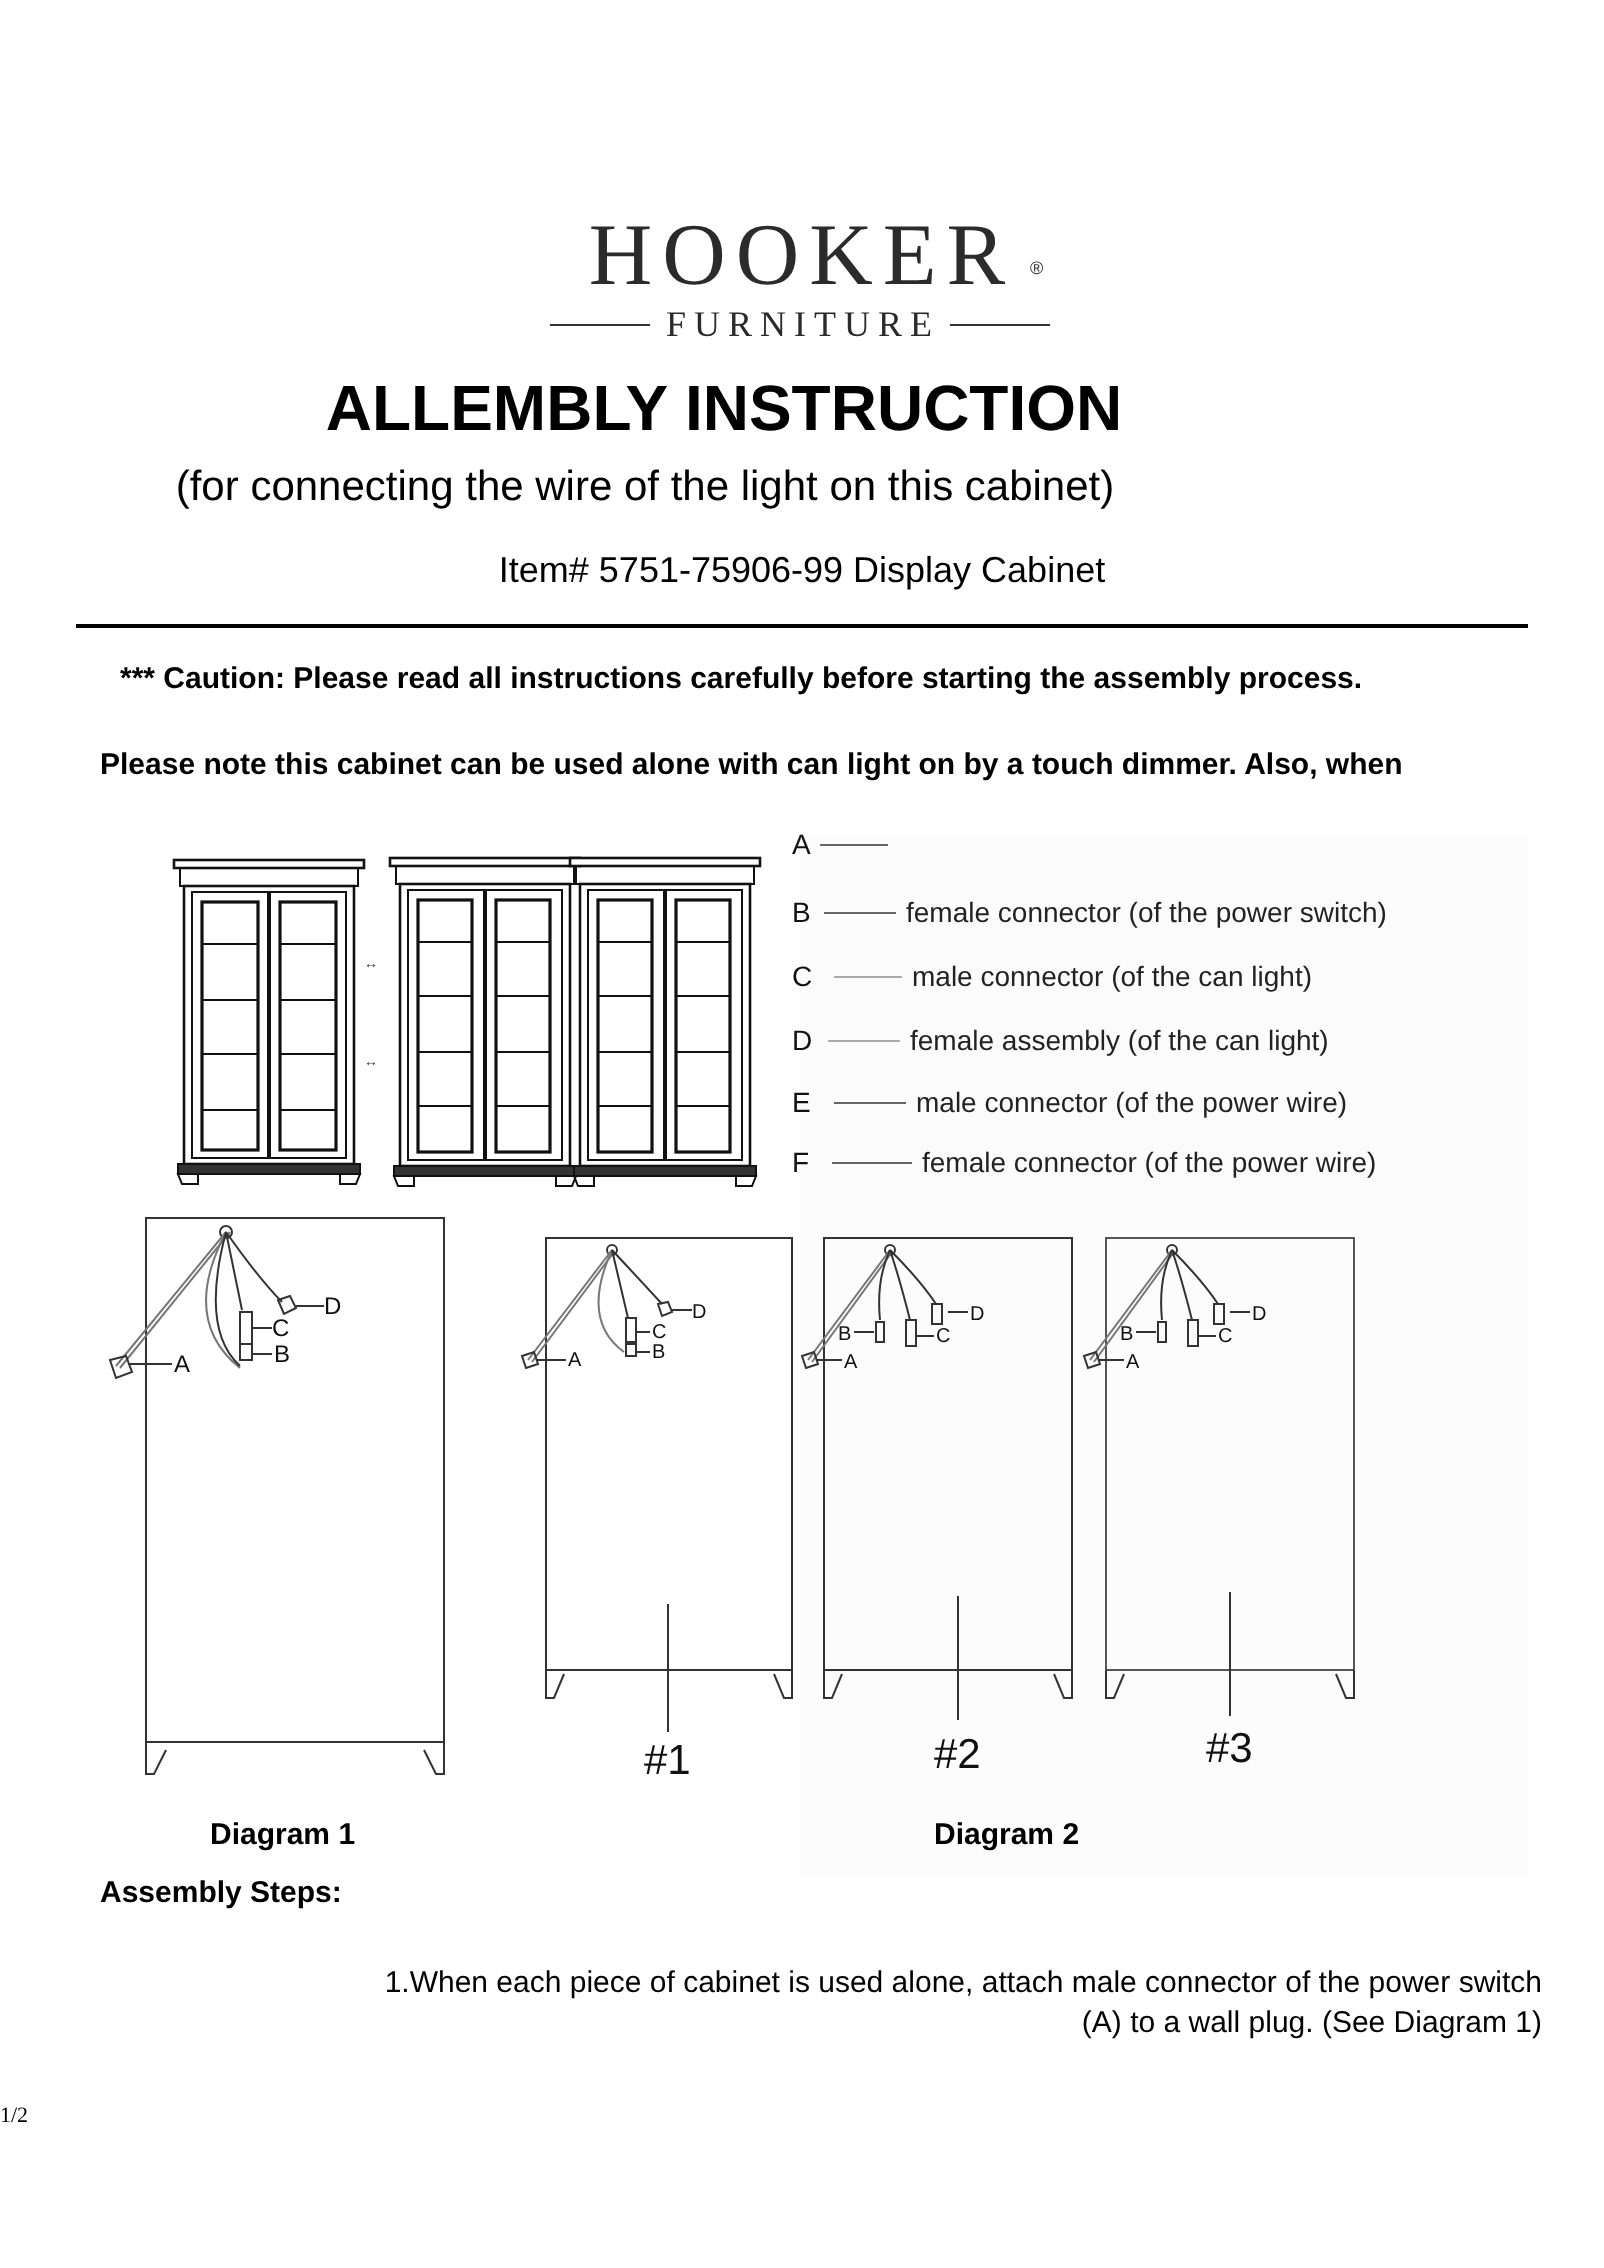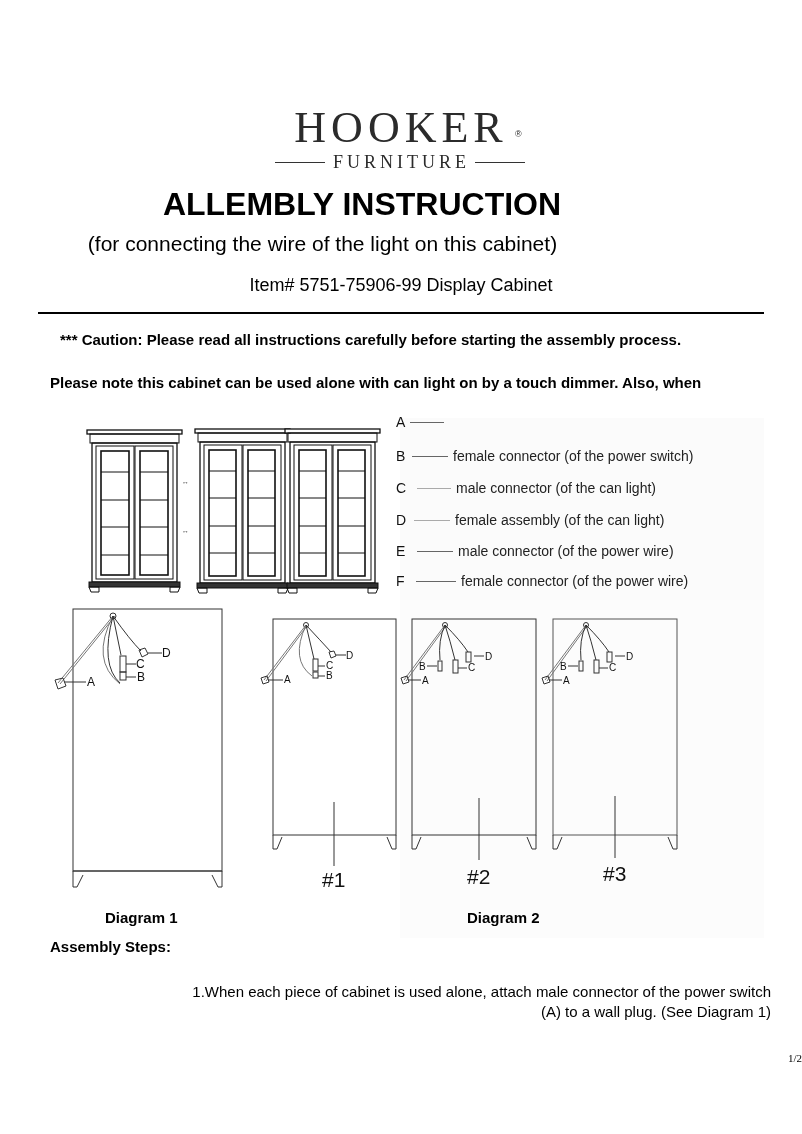--- a/index.html
+++ b/index.html
@@ -28,21 +28,21 @@
     .legend-row .letter { width: 16px; font-size: 14px; color: #111; }
     .legend-row .dash { height: 1px; background: #666; margin-right: 5px; }
 
     .diagram-area { left: 36px; top: 418px; width: 728px; height: 520px; }
 
     .diag-label { font-weight: bold; font-size: 15px; top: 909px; }
     .steps-head { left: 50px; top: 938px; font-weight: bold; font-size: 15px; }
     .step { left: 121px; top: 982px; font-size: 15px; line-height: 20px; width: 650px; text-align: right; }
     .step .num { display: inline-block; width: 24px; }
     .step .cont { padding-left: 25px; }
-    .page-num { left: 0; width: 802px; top: 1052px; text-align: right; font-family: "Liberation Serif", serif; font-size: 11px; }
+    .page-num { left: 0; width: 802px; top: 1052px; text-align: left; font-family: "Liberation Serif", serif; font-size: 11px; }
   </style>
 </head>
 <body>
 
 <div class="abs logo-main">
   <span>HOOKER</span>
   <span class="logo-reg">®</span>
 </div>
 <div class="abs logo-sub">
   <span class="rule"></span>

